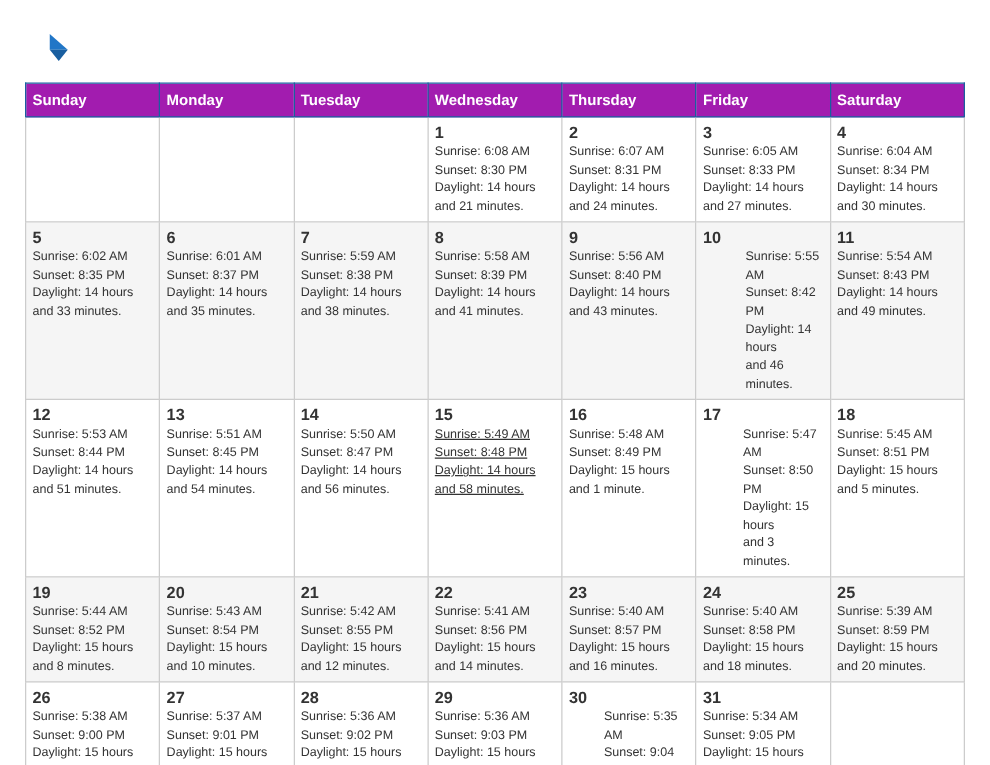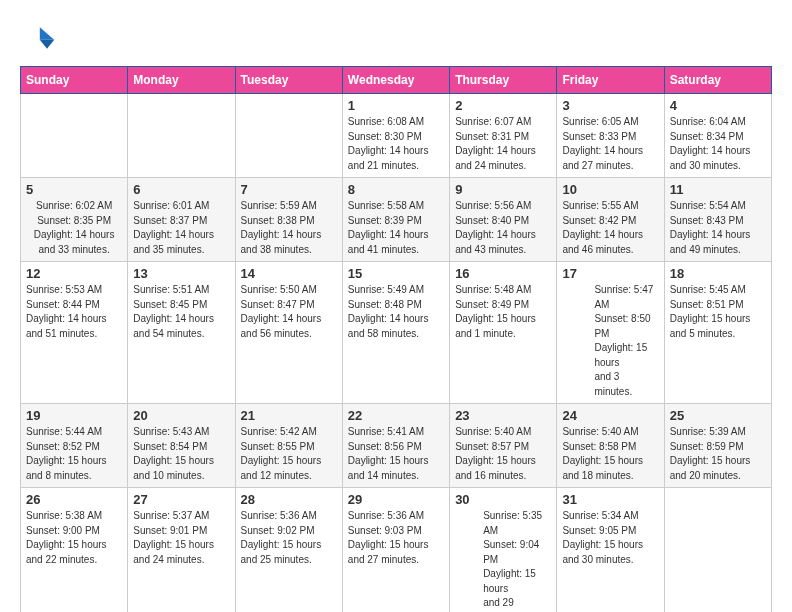--- a/index.html
+++ b/index.html
@@ -45,21 +45,21 @@
     .location-title {
       font-size: 16px;
       color: #555;
     }
     table {
       width: 100%;
       border-collapse: collapse;
       font-size: 11px;
     }
     thead tr th {
-      background-color: #ec4899;
+      background-color: #a21caf;
       color: #fff;
       text-align: left;
       padding: 6px 5px;
       font-size: 12px;
       font-weight: bold;
       border: 1px solid #1a5fa0;
     }
     tbody tr td {
       border: 1px solid #ccc;
       vertical-align: top;
@@ -149,21 +149,21 @@
           <span class="day-number">4</span>
           <div class="day-info" style="white-space: pre-line;">Sunrise: 6:04 AM
 Sunset: 8:34 PM
 Daylight: 14 hours
 and 30 minutes.</div>
         </td>
       </tr>
       <tr>
         <td>
           <span class="day-number">5</span>
-          <div class="day-info" style="white-space: pre-line; text-align: center;">Sunrise: 6:02 AM
+          <div class="day-info" style="white-space: pre-line;">Sunrise: 6:02 AM
 Sunset: 8:35 PM
 Daylight: 14 hours
 and 33 minutes.</div>
         </td>
         <td>
           <span class="day-number">6</span>
           <div class="day-info" style="white-space: pre-line;">Sunrise: 6:01 AM
 Sunset: 8:37 PM
 Daylight: 14 hours
 and 35 minutes.</div>
@@ -184,21 +184,21 @@
         </td>
         <td>
           <span class="day-number">9</span>
           <div class="day-info" style="white-space: pre-line;">Sunrise: 5:56 AM
 Sunset: 8:40 PM
 Daylight: 14 hours
 and 43 minutes.</div>
         </td>
         <td>
           <span class="day-number">10</span>
-          <div class="day-info" style="white-space: pre-line;">Sunrise: 5:55 AM
+          <div class="day-info" style="white-space: pre-line; margin-left: 34px;">Sunrise: 5:55 AM
 Sunset: 8:42 PM
 Daylight: 14 hours
 and 46 minutes.</div>
         </td>
         <td>
           <span class="day-number">11</span>
           <div class="day-info" style="white-space: pre-line;">Sunrise: 5:54 AM
 Sunset: 8:43 PM
 Daylight: 14 hours
 and 49 minutes.</div>
@@ -221,21 +221,21 @@
         </td>
         <td>
           <span class="day-number">14</span>
           <div class="day-info" style="white-space: pre-line;">Sunrise: 5:50 AM
 Sunset: 8:47 PM
 Daylight: 14 hours
 and 56 minutes.</div>
         </td>
         <td>
           <span class="day-number">15</span>
-          <div class="day-info" style="white-space: pre-line;">Sunrise: 5:49 AM
+          <div class="day-info" style="white-space: pre-line; text-decoration: underline;">Sunrise: 5:49 AM
 Sunset: 8:48 PM
 Daylight: 14 hours
 and 58 minutes.</div>
         </td>
         <td>
           <span class="day-number">16</span>
           <div class="day-info" style="white-space: pre-line;">Sunrise: 5:48 AM
 Sunset: 8:49 PM
 Daylight: 15 hours
 and 1 minute.</div>

